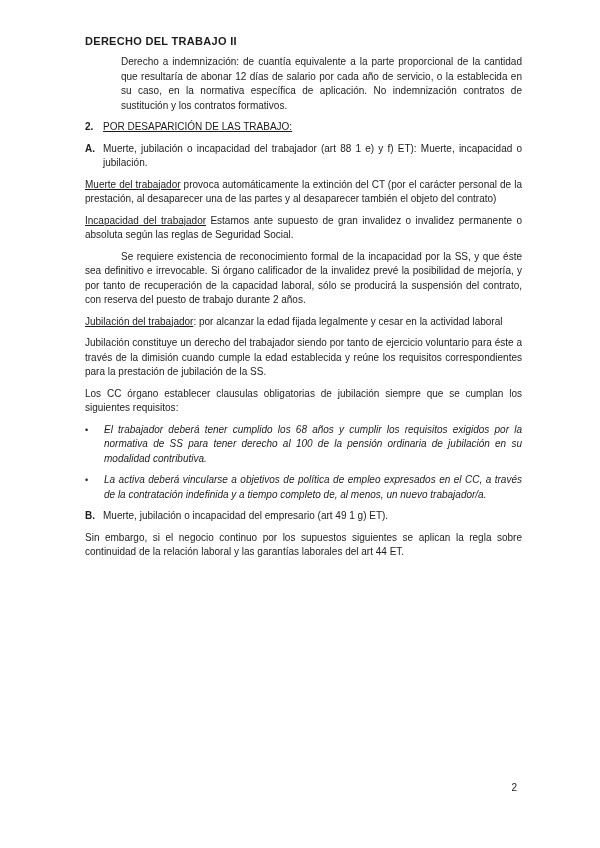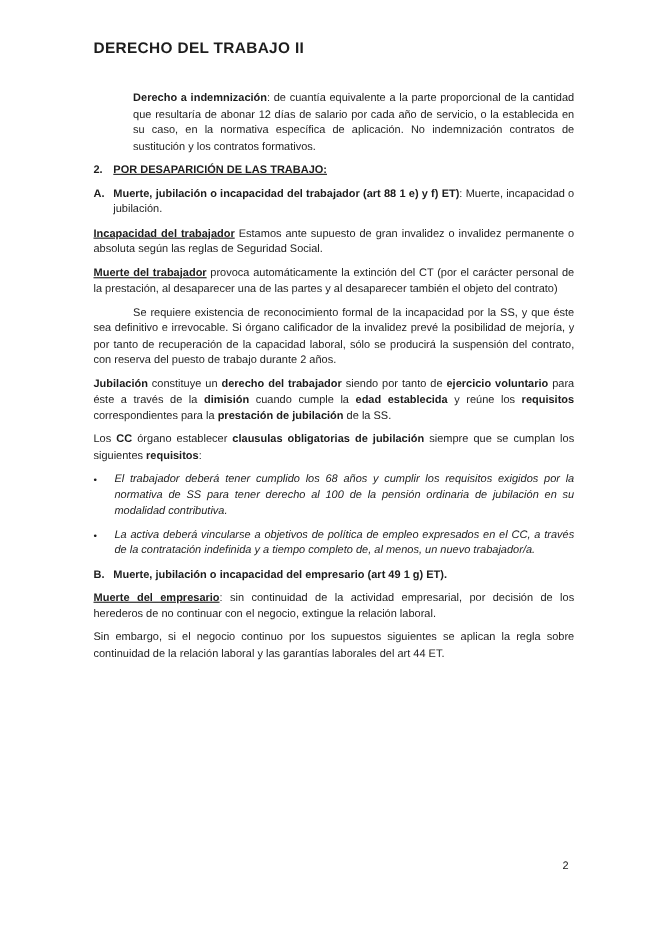--- a/index.html
+++ b/index.html
@@ -12,33 +12,33 @@
     width: 600px;
     height: 848px;
     background: #ffffff;
     box-sizing: border-box;
     padding: 35px 78px 0 85px;
     font-family: "Liberation Sans", sans-serif;
     color: #1c1c1c;
     overflow: hidden;
   }
   .doc-header {
-    font-size: 14px;
+    font-size: 11px;
     font-weight: bold;
     letter-spacing: 0.3px;
-    margin-bottom: 32px;
+    margin-bottom: 8px;
   }
   .content .block {
     font-size: 10px;
     line-height: 14.5px;
     margin: 0 0 7px 0;
     text-align: justify;
   }
   .content .block span { white-space: pre-wrap; }
-  .b { font-weight: bold; }
+  .b { font-weight: normal; }
   .u { text-decoration: underline; }
   
   .p.block-indent { margin-left: 36px; }
   
   .p.first-line-indent { text-indent: 36px; }
   
   .numbered {
     display: flex;
     margin-left: 18px;
     margin-top: 4px;
@@ -89,35 +89,35 @@
   <div class="content">
       <p class="block p block-indent"><span class="b">Derecho a indemnización</span><span>: de cuantía equivalente a la parte proporcional de la cantidad que resultaría de abonar 12 días de salario por cada año de servicio, o la establecida en su caso, en la normativa específica de aplicación. No indemnización contratos de sustitución y los contratos formativos.</span></p>
       <div class="block numbered">
         <span class="marker">2.</span>
         <span class="item-body"><span class="b u">POR DESAPARICIÓN DE LAS TRABAJO:</span></span>
       </div>
       <div class="block lettered">
         <span class="marker">A.</span>
         <span class="item-body"><span class="b">Muerte, jubilación o incapacidad del trabajador (art 88 1 e) y f) ET)</span><span>: Muerte, incapacidad o jubilación.</span></span>
       </div>
+      <p class="block p"><span class="b u">Muerte del trabajador</span><span> provoca automáticamente la extinción del CT (por el carácter personal de la prestación, al desaparecer una de las partes y al desaparecer también el objeto del contrato)</span></p>
       <p class="block p"><span class="b u">Incapacidad del trabajador</span><span> Estamos ante supuesto de gran invalidez o invalidez permanente o absoluta según las reglas de Seguridad Social.</span></p>
-      <p class="block p"><span class="b u">Muerte del trabajador</span><span> provoca automáticamente la extinción del CT (por el carácter personal de la prestación, al desaparecer una de las partes y al desaparecer también el objeto del contrato)</span></p>
       <p class="block p first-line-indent"><span>Se requiere existencia de reconocimiento formal de la incapacidad por la SS, y que éste sea definitivo e irrevocable. Si órgano calificador de la invalidez prevé la posibilidad de mejoría, y por tanto de recuperación de la capacidad laboral, sólo se producirá la suspensión del contrato, con reserva del puesto de trabajo durante 2 años.</span></p>
+      <p class="block p"><span class="b u">Jubilación del trabajador</span><span>: por alcanzar la edad fijada legalmente y cesar en la actividad laboral</span></p>
       <p class="block p"><span class="b">Jubilación</span><span> constituye un </span><span class="b">derecho del trabajador</span><span> siendo por tanto de </span><span class="b">ejercicio voluntario</span><span> para éste a través de la </span><span class="b">dimisión</span><span> cuando cumple la </span><span class="b">edad establecida</span><span> y reúne los </span><span class="b">requisitos</span><span> correspondientes para la </span><span class="b">prestación de jubilación</span><span> de la SS.</span></p>
       <p class="block p"><span>Los </span><span class="b">CC</span><span> órgano establecer </span><span class="b">clausulas obligatorias de jubilación</span><span> siempre que se cumplan los siguientes </span><span class="b">requisitos</span><span>:</span></p>
       <div class="block bullet">
         <span class="bullet-marker">•</span>
         <span class="item-body"><span>El trabajador deberá tener cumplido los 68 años y cumplir los requisitos exigidos por la normativa de SS para tener derecho al 100 de la pensión ordinaria de jubilación en su modalidad contributiva.</span></span>
       </div>
       <div class="block bullet">
         <span class="bullet-marker">•</span>
         <span class="item-body"><span>La activa deberá vincularse a objetivos de política de empleo expresados en el CC, a través de la contratación indefinida y a tiempo completo de, al menos, un nuevo trabajador/a.</span></span>
       </div>
       <div class="block lettered">
         <span class="marker">B.</span>
         <span class="item-body"><span class="b">Muerte, jubilación o incapacidad del empresario (art 49 1 g) ET).</span></span>
       </div>
-      <p class="block p"><span class="b u">Muerte del empresario</span><span>: sin continuidad de la actividad empresarial, por decisión de los herederos de no continuar con el negocio, extingue la relación laboral.</span></p>
       <p class="block p"><span>Sin embargo, si el negocio continuo por los supuestos siguientes se aplican la regla sobre continuidad de la relación laboral y las garantías laborales del art 44 ET.</span></p>
     </div>
 
   <div class="page-number">2</div>
 </div>
 
 </body></html>

